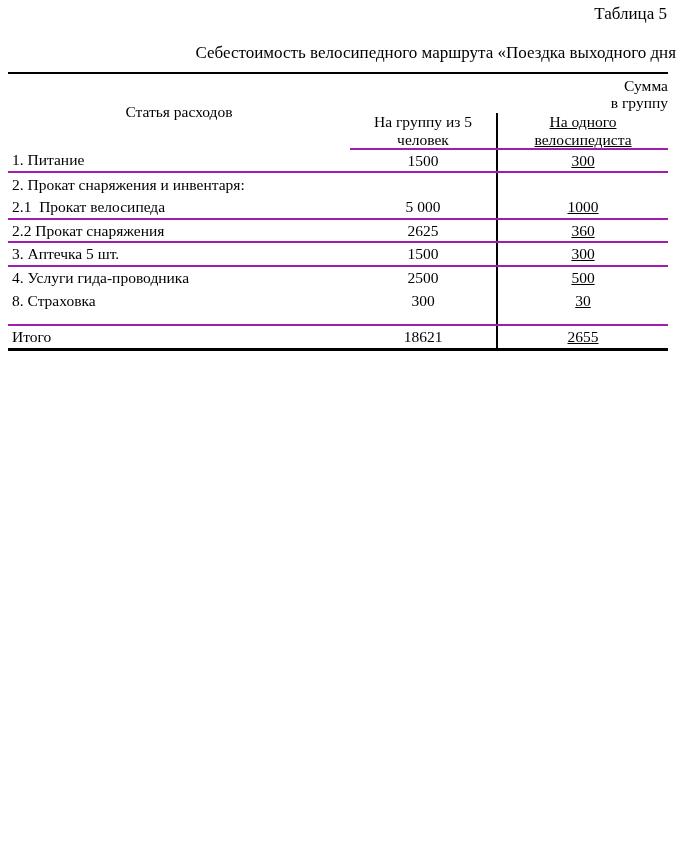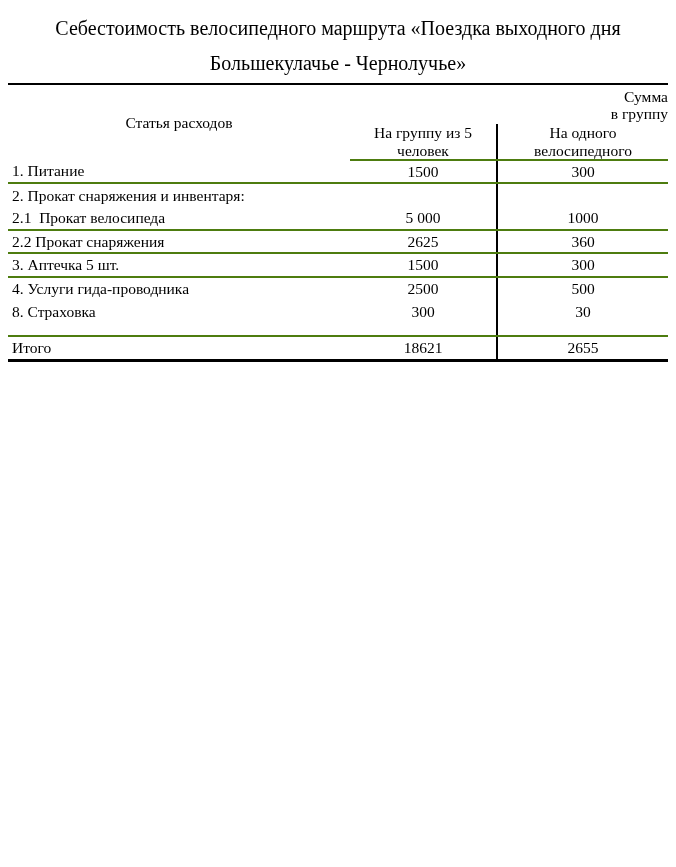--- a/index.html
+++ b/index.html
@@ -17,41 +17,41 @@
   }
   .table-label {
     margin-top: 3px;
     padding-right: 9px;
     text-align: right;
     font-size: 17px;
     line-height: 21px;
   }
   .doc-title {
     margin-top: 11px;
-    text-align: center;
-    font-size: 20px;
+    text-align: right;
+    font-size: 17px;
     line-height: 35px;
   }
   .cost-table {
     margin-left: 8px;
     margin-top: 2px;
     width: 660px;
     border-collapse: collapse;
     table-layout: fixed;
     border-top: 2px solid #000000;
     border-bottom: 3px solid #000000;
     font-size: 15.5px;
   }
   .cost-table td {
     padding: 0;
     vertical-align: middle;
     overflow: hidden;
   }
-  .hr > td { border-bottom: 2px solid #4d7c0f; }
-  .vline { border-left: 2px solid #000000; }
+  .hr > td { border-bottom: 2px solid #a21caf; }
+  .vline { border-left: 2px solid #000000; text-decoration: underline; }
   .hdr-expense {
     text-align: center;
     padding-left: 22px;
     font-size: 15.5px;
   }
   .hdr-sum {
     height: 40px;
     text-align: right;
     vertical-align: top;
     padding-top: 3px;
@@ -72,24 +72,24 @@
   tr.data > td { height: 23px; }
   tr.tall > td { height: 24px; }
   tr.spacer > td { height: 13px; }
   tr.total > td { height: 24px; }
 </style>
 </head>
 <body>
 
 <div class="page">
 
+  <div class="table-label">Таблица 5</div>
 
   <div class="doc-title">
     <div>Себестоимость велосипедного маршрута «Поездка выходного дня</div>
-    <div>Большекулачье - Чернолучье»</div>
   </div>
 
   <table class="cost-table">
     <colgroup>
       <col style="width:342px">
       <col style="width:147px">
       <col style="width:171px">
     </colgroup>
     <tbody>
 
@@ -100,21 +100,21 @@
           <div>в группу</div>
         </td>
       </tr>
       <tr class="subhdr hr">
         <td>
           <div>На группу из 5</div>
           <div>человек</div>
         </td>
         <td class="vline">
           <div>На одного</div>
-          <div>велосипедного</div>
+          <div>велосипедиста</div>
         </td>
       </tr>
 
       <tr class="data hr">
         <td class="label">1. Питание</td>
         <td class="num">1500</td>
         <td class="num vline">300</td>
       </tr>
 
       <tr class="tall">

